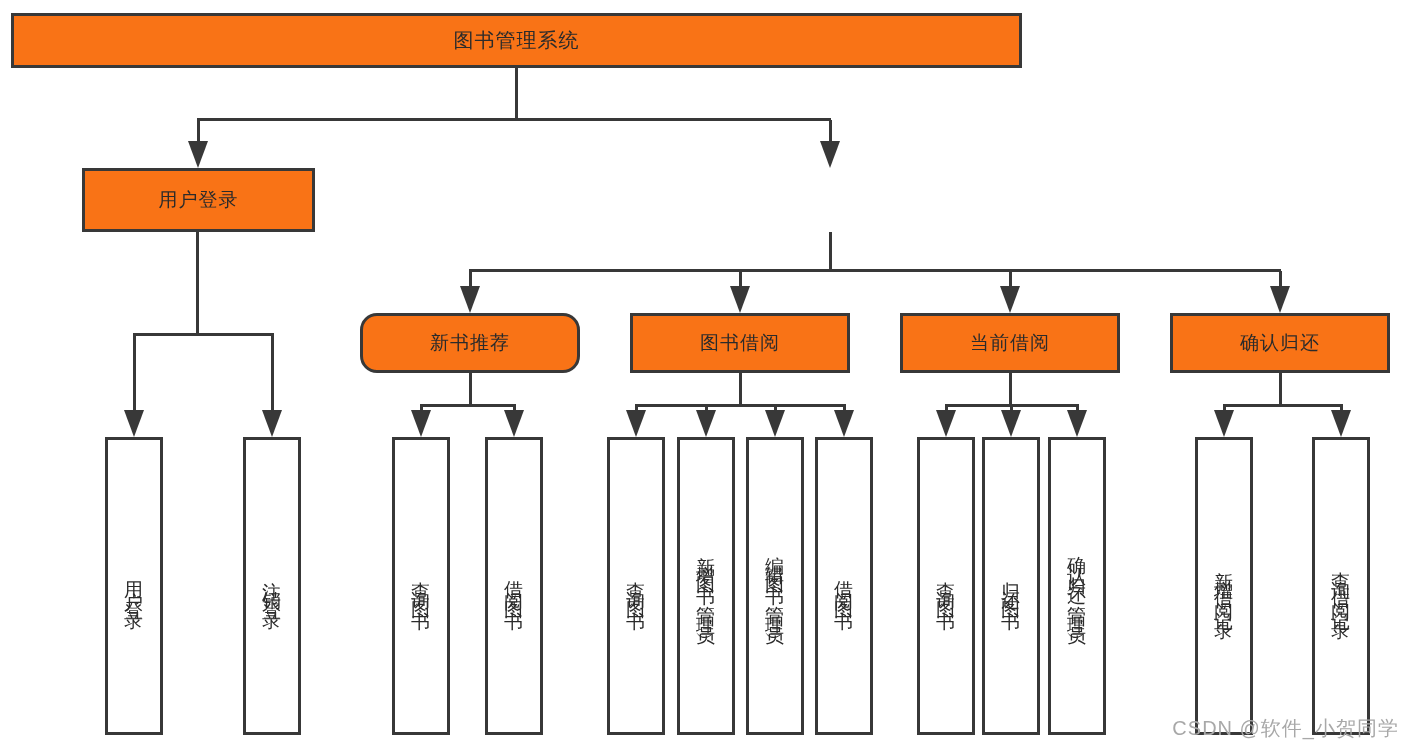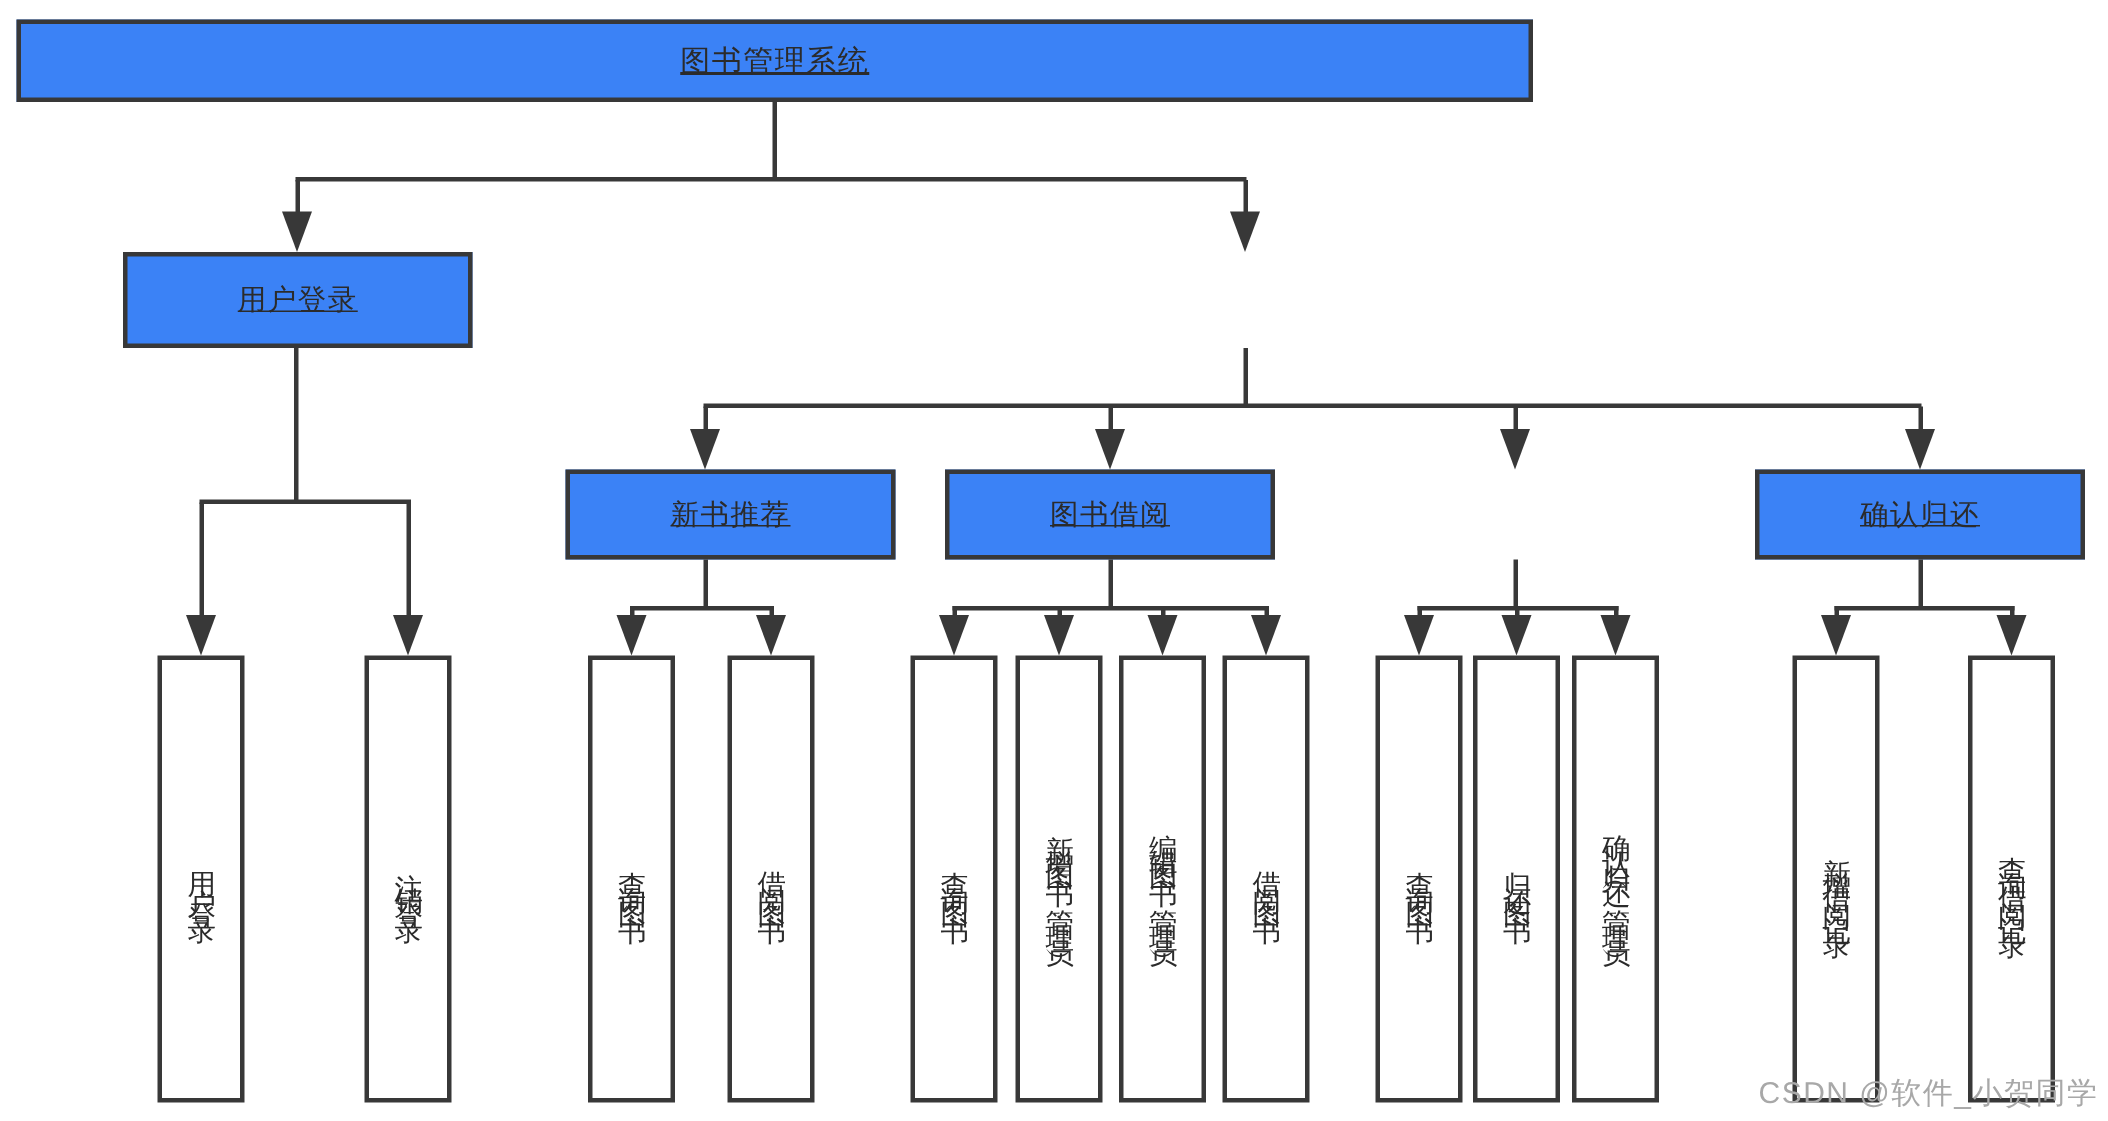--- a/index.html
+++ b/index.html
@@ -14,26 +14,25 @@
     width:1405px;height:747px;
     background:var(--bg);
     overflow:hidden;
     font-family:"Liberation Sans", sans-serif;
     color:var(--text);
   }
   .box{
     position:absolute;
     box-sizing:border-box;
     border:3px solid var(--line);
-    background:#3b82f6;
+    background:#f97316;
     display:flex;align-items:center;justify-content:center;
     font-size:19px;
     letter-spacing:1px;
     white-space:nowrap;
-    text-decoration:underline;
   }
   .box.root{font-size:20px;}
   .leaf{
     position:absolute;
     box-sizing:border-box;
     top:437px;width:58px;height:298px;
     border:3px solid var(--line);
     background:#fff;
     display:flex;align-items:center;justify-content:center;
   }
@@ -64,24 +63,25 @@
 </head>
 <body>
 
 <div class="canvas">
 
   <div class="box root" style="left:11px;top:13px;width:1011px;height:55px;">图书管理系统</div>
 
   <div class="box" style="left:82px;top:168px;width:233px;height:64px;">用户登录</div>
 
 
-  <div class="box" style="left:377px;top:313px;width:220px;height:60px;">新书推荐</div>
+  <div class="box" style="left:360px;top:313px;width:220px;height:60px;border-radius:17px;">新书推荐</div>
 
   <div class="box" style="left:630px;top:313px;width:220px;height:60px;">图书借阅</div>
 
+  <div class="box" style="left:900px;top:313px;width:220px;height:60px;">当前借阅</div>
 
   <div class="box" style="left:1170px;top:313px;width:220px;height:60px;">确认归还</div>
 
   <div class="leaf" style="left:105px;">
     <span class="vtext">用户登录</span>
   </div>
   <div class="leaf" style="left:243px;">
     <span class="vtext">注销登录</span>
   </div>
 

